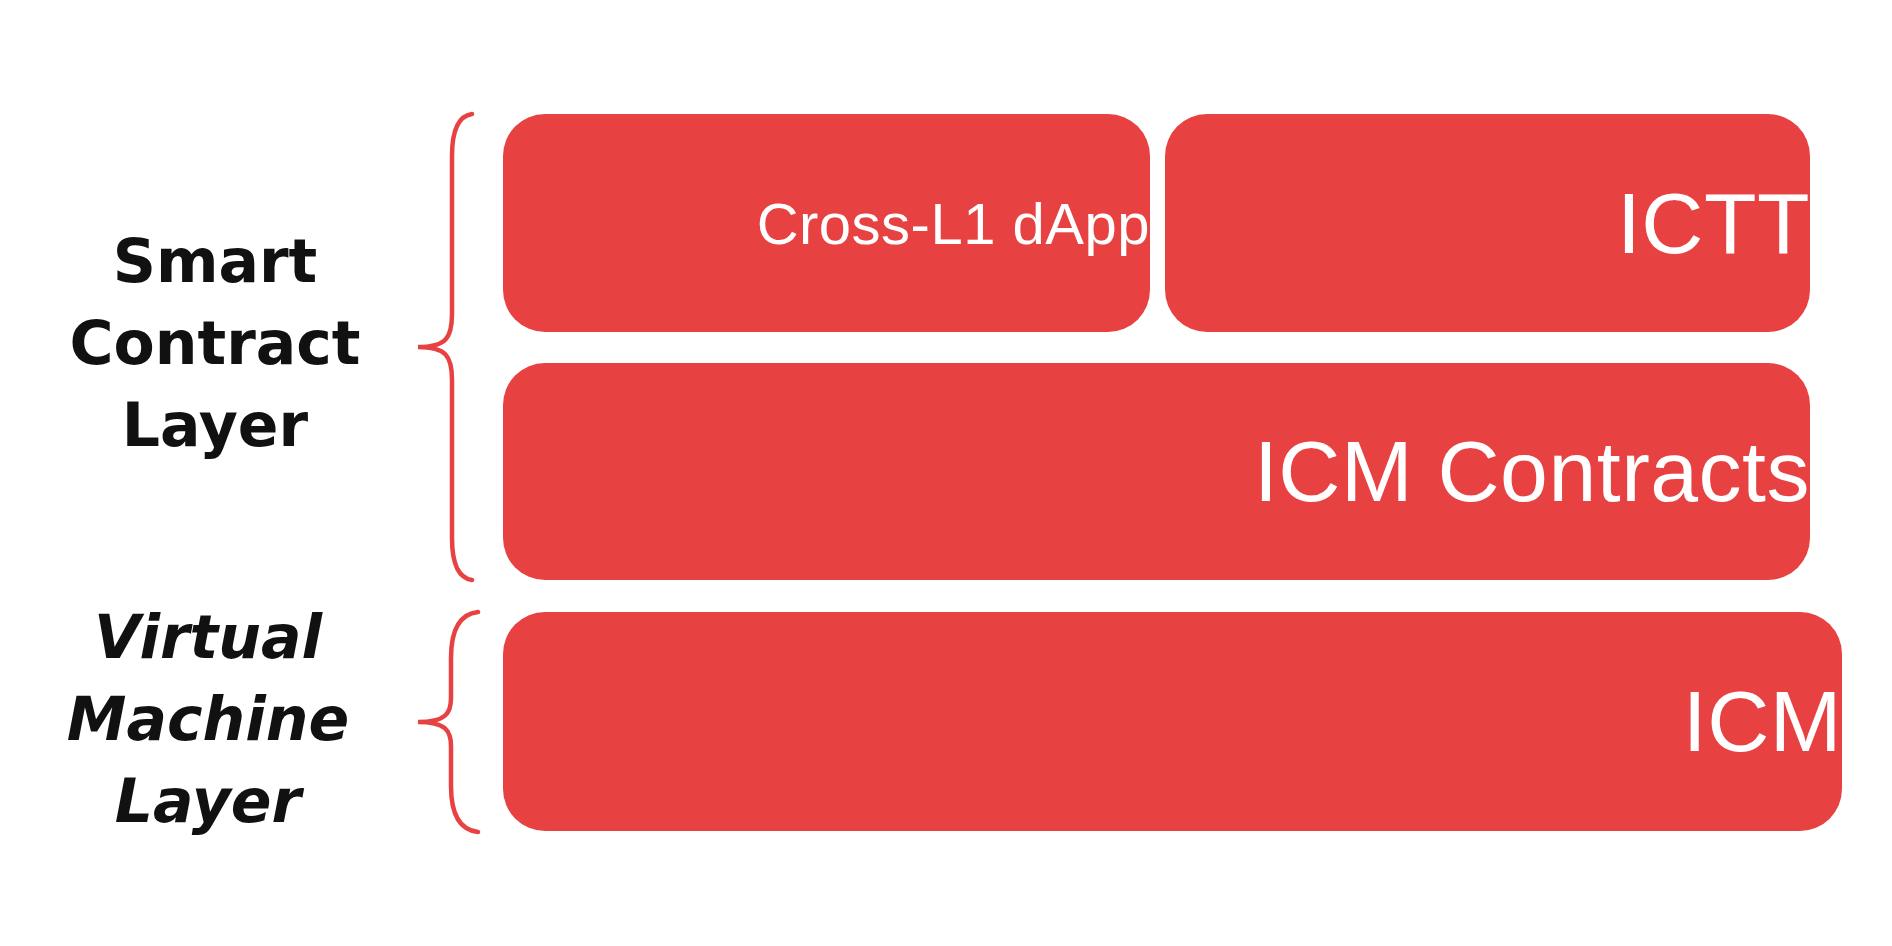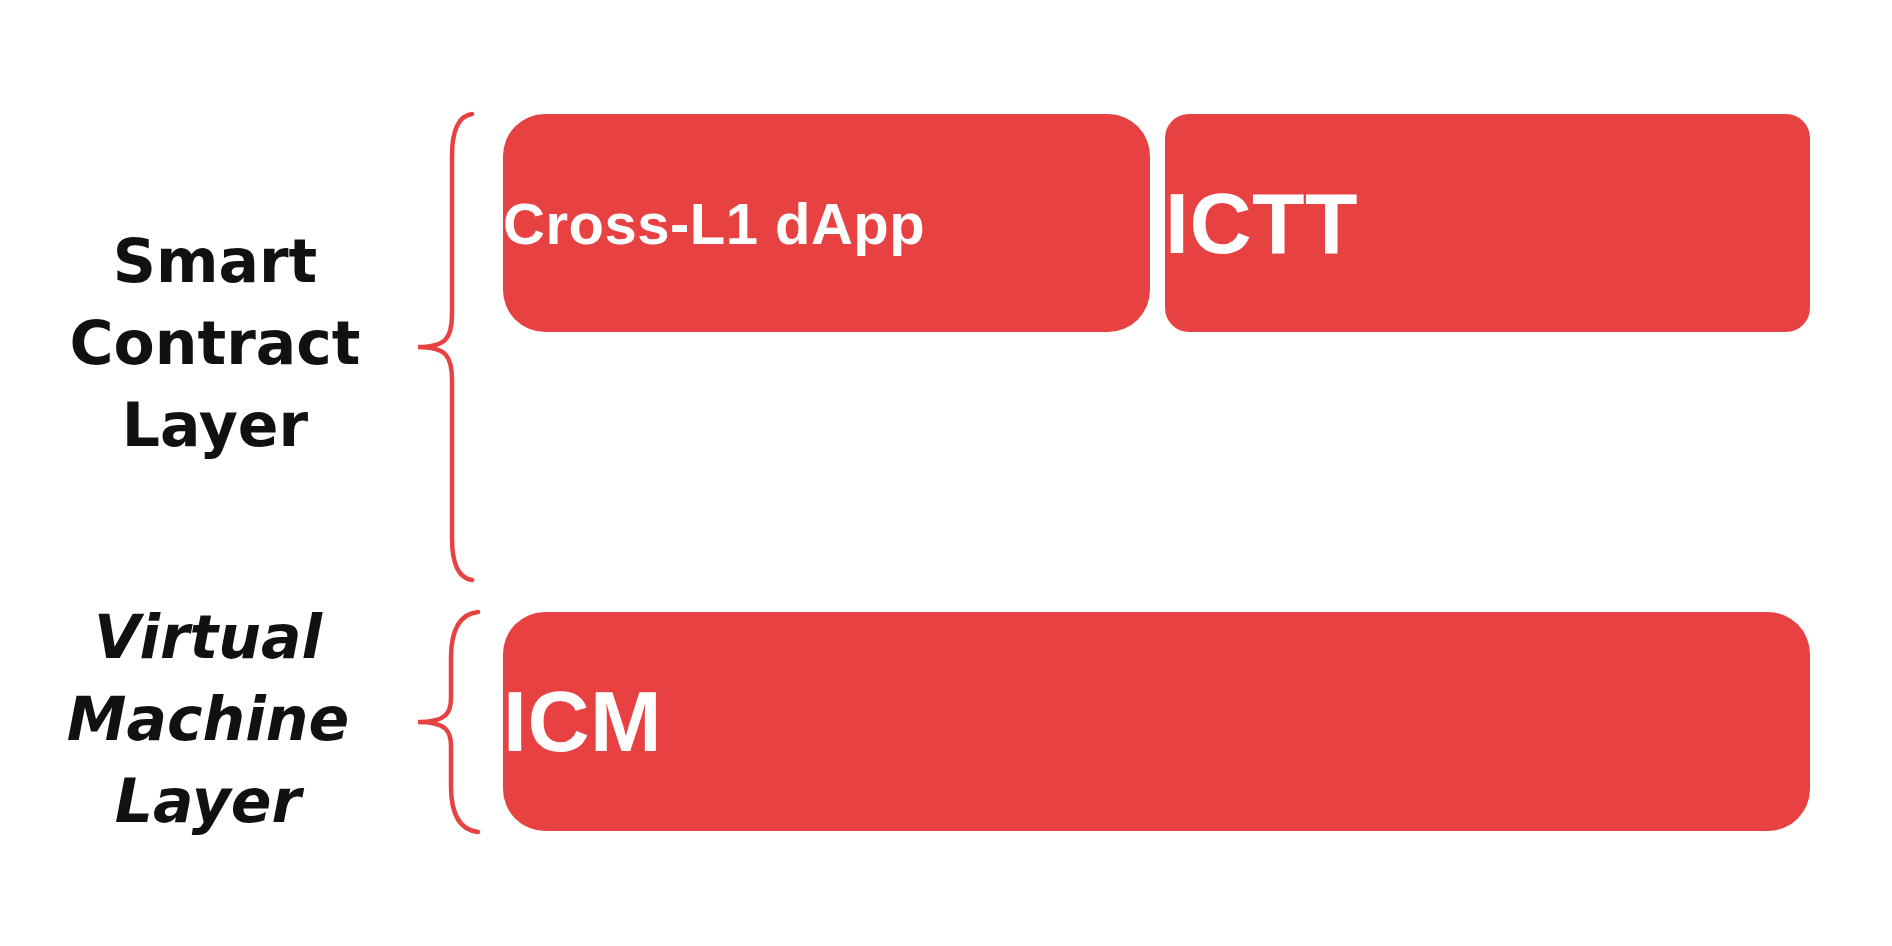--- a/index.html
+++ b/index.html
@@ -33,28 +33,28 @@
   .brace{position:absolute;color:var(--brace-red);}
   #brace-smart{left:408px;top:84px;}
   #brace-vm{left:408px;top:584px;}
   .box{
     position:absolute;
     background:var(--box-red);
     border-radius:42px;
     color:var(--box-text);
     display:flex;
     align-items:center;
-    justify-content:flex-start;
-    font-weight:700;
+    justify-content:flex-end;
+    font-weight:400;
     letter-spacing:0.5px;
   }
   #box-dapp{left:503px;top:90px;width:647px;height:218px;font-size:58px;}
-  #box-ictt{left:1165px;top:90px;width:645px;height:218px;font-size:86px;border-radius:24px;}
+  #box-ictt{left:1165px;top:90px;width:645px;height:218px;font-size:86px;}
   #box-icm-contracts{left:503px;top:339px;width:1307px;height:217px;font-size:86px;}
-  #box-icm{left:503px;top:588px;width:1307px;height:219px;font-size:86px;}
+  #box-icm{left:503px;top:588px;width:1307px;height:219px;font-size:86px;padding-left:32px;}
 </style>
 </head>
 <body>
 
 <div class="canvas">
 
   <div class="side-label" id="label-smart">Smart
 Contract
 Layer</div>
 
@@ -71,18 +71,21 @@
   </svg>
 
   <div class="box" id="box-dapp">
     <span>Cross-L1 dApp</span>
   </div>
 
   <div class="box" id="box-ictt">
     <span>ICTT</span>
   </div>
 
+  <div class="box" id="box-icm-contracts">
+    <span>ICM Contracts</span>
+  </div>
 
   <div class="box" id="box-icm">
     <span>ICM</span>
   </div>
 
 </div>
 
 </body></html>

